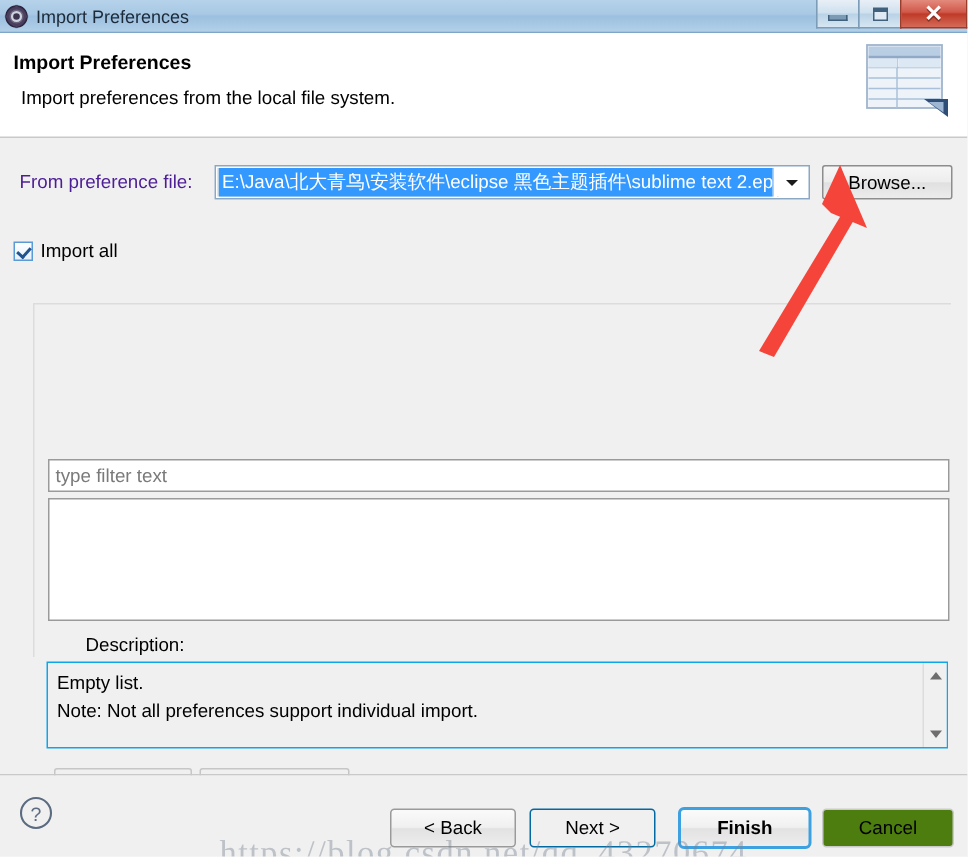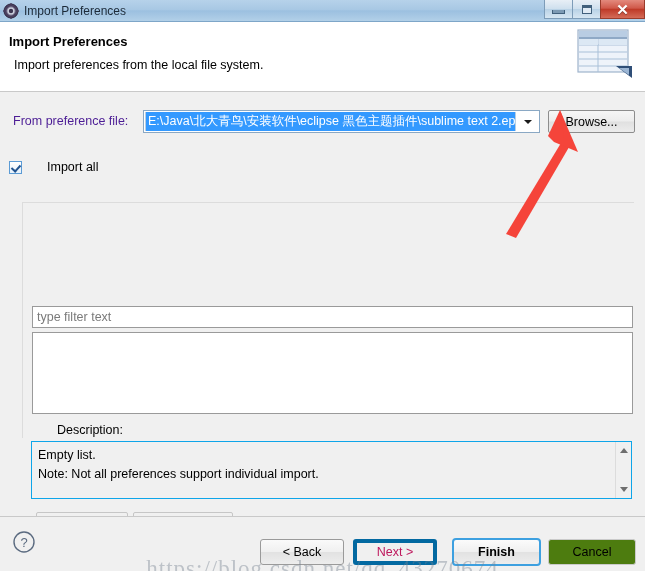--- a/index.html
+++ b/index.html
@@ -215,21 +215,21 @@
   }
   .checkbox::after {
     content: "";
     position: absolute;
     left: 3px; top: 1px;
     width: 4px; height: 7px;
     border: solid #21538f;
     border-width: 0 2px 2px 0;
     transform: rotate(42deg);
   }
-  #import-all-label { font-size: 12.5px; color: #000; margin-left: 20px; }
+  #import-all-label { font-size: 12.5px; color: #000; }
 
   
   #group-panel {
     position: absolute;
     left: 22px; top: 110px;
     width: 612px; height: 236px;
     border-top: 1px solid #dcdcdc;
     border-left: 1px solid #dcdcdc;
     box-sizing: border-box;
   }
@@ -352,23 +352,23 @@
     align-items: center;
     justify-content: center;
     font-size: 12.5px;
     background: linear-gradient(to bottom, #fafafa 0%, #f0f0f0 48%, #e2e2e2 52%, #ededed 100%);
     border: 1px solid #9a9a9a;
     color: #000;
   }
   #back-btn { left: 260px; width: 84px; }
   #next-btn {
     left: 353px; width: 84px;
-    color: #be185d;
+    color: #000000;
     background: #f0f0f0;
-    border: 4px solid #0369a1;
+    border: 1px solid #0369a1;
   }
   #finish-btn {
     left: 452px; width: 89px;
     top: 21px; height: 28px;
     border: 2px solid #3da0e0;
     border-radius: 4px;
     background: linear-gradient(to bottom, #fbfbfb 0%, #f0f0f0 48%, #e2e2e2 52%, #ededed 100%);
     font-weight: bold;
   }
   #cancel-btn {

